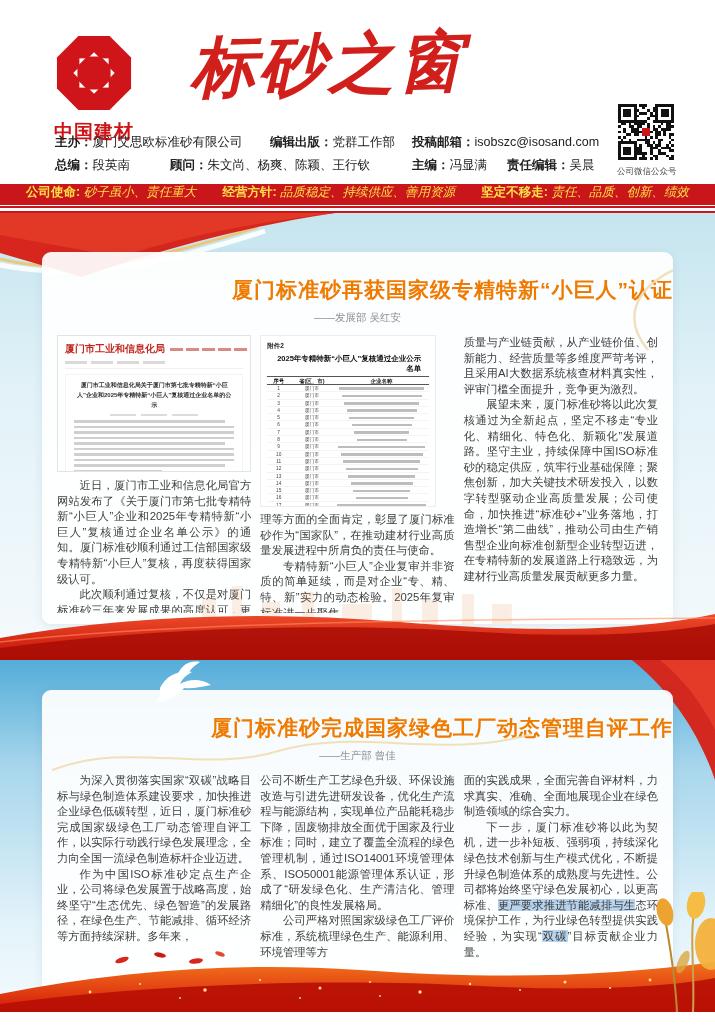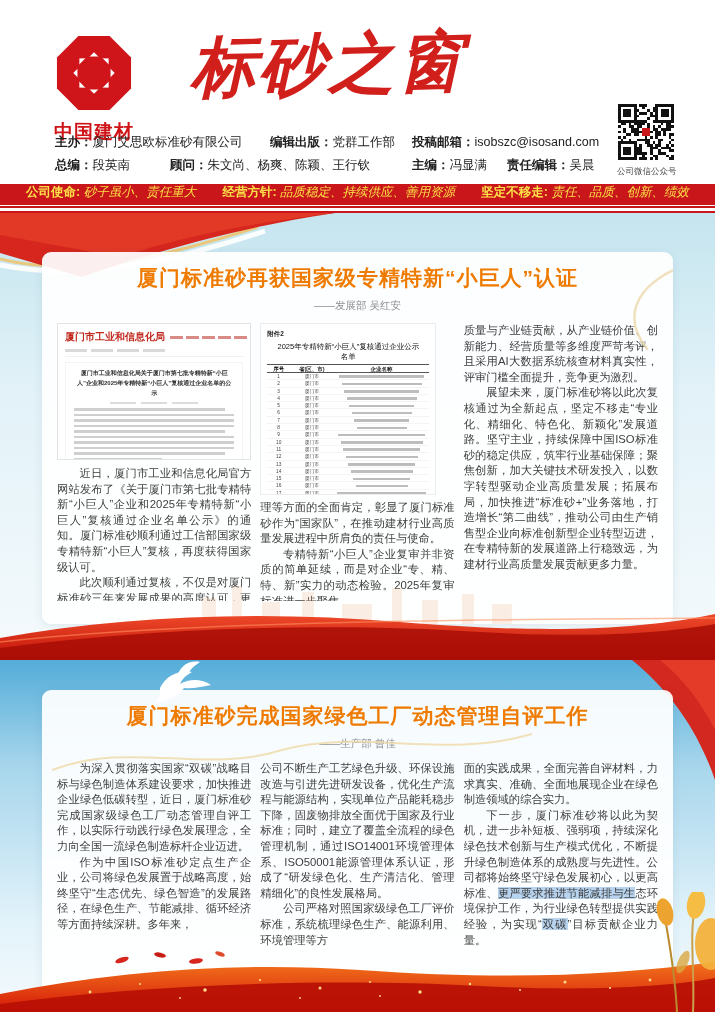--- a/index.html
+++ b/index.html
@@ -30,21 +30,21 @@
 #dline{position:absolute;left:0;top:206px;width:715px;height:7px;border-top:2px solid #c8161a;border-bottom:2px solid #c8161a}
 
 
 .section{position:absolute;left:0;width:715px;overflow:hidden}
 #sec1{top:213px;height:447px;background:linear-gradient(180deg,#c5e5ef 0%,#e2f2f8 40%,#f5fafc 100%)}
 #sec2{top:660px;height:352px;background:linear-gradient(180deg,#54add9 0%,#a7d6ec 30%,#e3f3fa 75%,#f3fafd 100%)}
 .whitebox{position:absolute;left:42px;width:631px;background:rgba(255,255,255,.93);border-radius:9px;
   box-shadow:0 2px 10px rgba(40,80,110,.10);z-index:2;overflow:hidden}
 #box1{top:39px;height:372px}
 #box2{top:30px;height:318px}
-.art-title{margin-top:12px;text-align:center;font-size:21px;font-weight:bold;color:#ef7a00;letter-spacing:1px}
+.art-title{margin-top:24px;text-align:right;font-size:21px;font-weight:bold;color:#ef7a00;letter-spacing:1px}
 .art-byline{margin-top:7px;text-align:center;font-size:10.5px;color:#8f8f8f}
 .cols{display:flex;gap:9px;padding:0 15px;margin-top:10px;overflow:hidden}
 .col{flex:1;min-width:0}
 #cols1{height:278px}
 #cols2{height:206px}
 .para{font-size:11.3px;line-height:15.6px;text-align:justify;color:#3d3d3d}
 .para.indent{text-indent:2em}
 .hl{background:#b7d3ee}
 
 
@@ -57,21 +57,21 @@
 .gov-crumb{display:flex;gap:4px;margin-top:5px;padding-bottom:4px;border-bottom:1px solid #f0f0f0}
 .gov-crumb i{display:block;width:22px;height:2.5px;background:#d9d9d9}
 .gov-doc{margin-top:5px;padding:5px 8px;border:1px solid #f3f3f3}
 .gov-doc-title{font-size:6px;font-weight:bold;color:#333;text-align:center;line-height:1.7}
 .gov-meta{display:flex;justify-content:center;gap:5px;margin:4px 0}
 .gov-meta i{display:block;width:26px;height:2px;background:#dcdcdc}
 .fillbars i{display:block;height:2.5px;background:#cfcfcf;margin:3px 0}
 
 .fig-apx{width:176px;height:172px;background:#fff;border:1px solid #ededed;padding:6px 6px 4px;margin-bottom:5px;overflow:hidden}
 .apx-att{font-size:6.5px;font-weight:bold;color:#222}
-.apx-title{font-size:7.5px;font-weight:normal;color:#111;text-align:center;margin:3px 8px 2px}
+.apx-title{font-size:7.5px;font-weight:bold;color:#111;text-align:right;margin:3px 8px 2px}
 .apx-head{display:flex;border-top:1px solid #555;border-bottom:1px solid #555;font-size:5.5px;font-weight:bold;
   height:9px;line-height:9px;text-align:center}
 .apx-c1{width:14%}.apx-c2{width:27%}.apx-c3{flex:1}
 .apx-row{display:flex;height:7.3px;line-height:7.3px;font-size:4.8px;color:#444;text-align:center;border-bottom:1px solid #f4f4f4}
 .apx-row .bar{display:inline-block;height:2.5px;background:#bdbdbd;vertical-align:middle}
 .apx-row.apx-hl{outline:1px solid #e02b1f;outline-offset:-1px}
 .apx-company{white-space:nowrap;overflow:hidden;font-size:4.8px;color:#333}
 
 
 .deco{position:absolute;z-index:1;pointer-events:none}
@@ -457,21 +457,21 @@
         </div>
         <div>
             <p class="para"><span>理等方面的全面肯定，彰显了厦门标准砂作为“国家队”，在推动建材行业高质量发展进程中所肩负的责任与使命。</span></p>
             <p class="para indent"><span>专精特新“小巨人”企业复审并非资质的简单延续，而是对企业“专、精、特、新”实力的动态检验。2025年复审标准进一步聚焦</span></p>
           </div>
       </div>
 
       <div class="col">
         <div>
             <p class="para"><span>质量与产业链贡献，从产业链价值、创新能力、经营质量等多维度严苛考评，且采用AI大数据系统核查材料真实性，评审门槛全面提升，竞争更为激烈。</span></p>
-            <p class="para indent"><span>展望未来，厦门标准砂将以此次复核通过为全新起点，坚定不移走“专业化、精细化、特色化、新颖化”发展道路。坚守主业，持续保障中国ISO标准砂的稳定供应，筑牢行业基础保障；聚焦创新，加大关键技术研发投入，以数字转型驱动企业高质量发展；拓展布局，加快推进“标准砂+”业务落地，打造增长“第二曲线”，推动公司由生产销售型企业向标准创新型企业转型迈进，在专精特新的发展道路上行稳致远，为建材行业高质量发展贡献更多力量。</span></p>
+            <p class="para indent"><span>展望未来，厦门标准砂将以此次复核通过为全新起点，坚定不移走“专业化、精细化、特色化、新颖化”发展道路。坚守主业，持续保障中国ISO标准砂的稳定供应，筑牢行业基础保障；聚焦创新，加大关键技术研发投入，以数字转型驱动企业高质量发展；公司使命，加快推进“标准砂+”业务落地，打造增长“第二曲线”，推动公司由生产销售型企业向标准创新型企业转型迈进，在专精特新的发展道路上行稳致远，为建材行业高质量发展贡献更多力量。</span></p>
           </div>
       </div>
     </div>
   </div>
 
   <svg id="band-mid" viewBox="0 0 715 48" preserveAspectRatio="none">
     <defs>
       <linearGradient id="gr1" x1="0" y1="0" x2="0" y2="1">
         <stop offset="0" stop-color="#ef4a2a"></stop>
           <stop offset="1" stop-color="#c01208"></stop>

